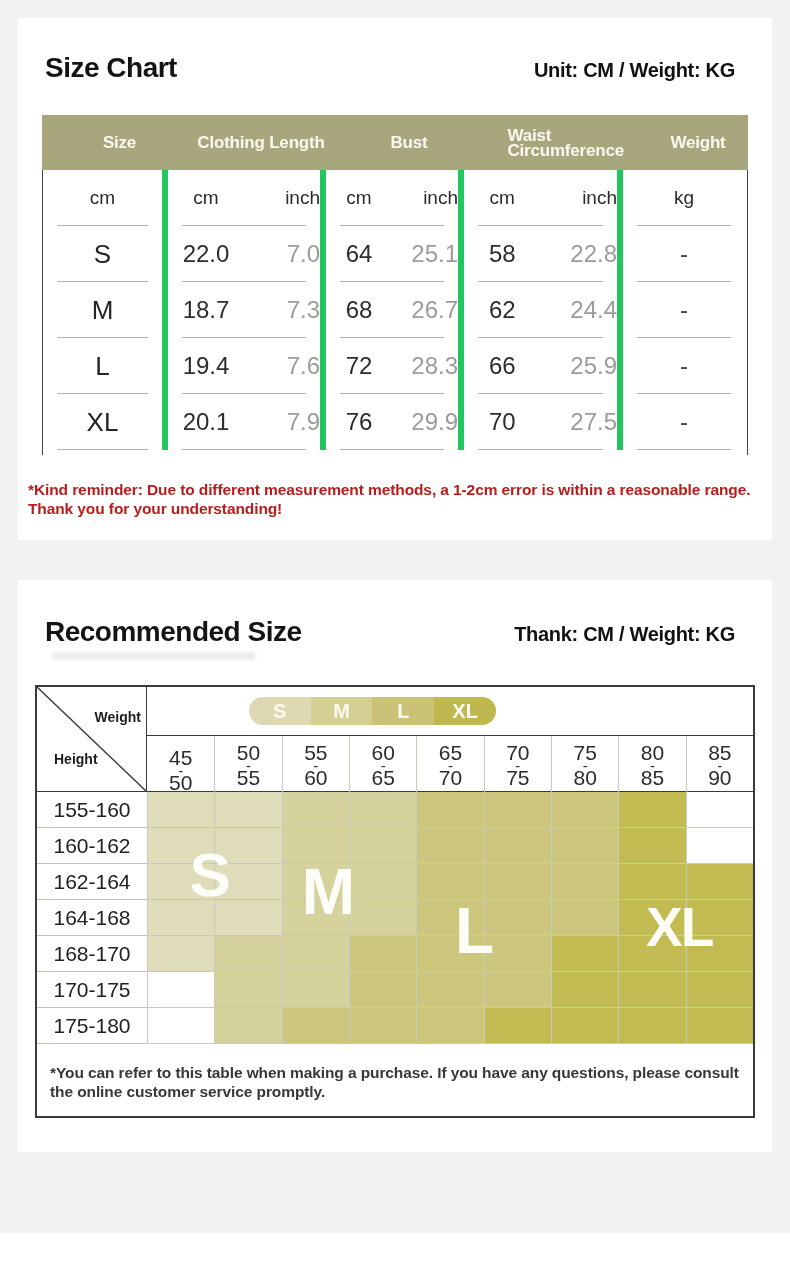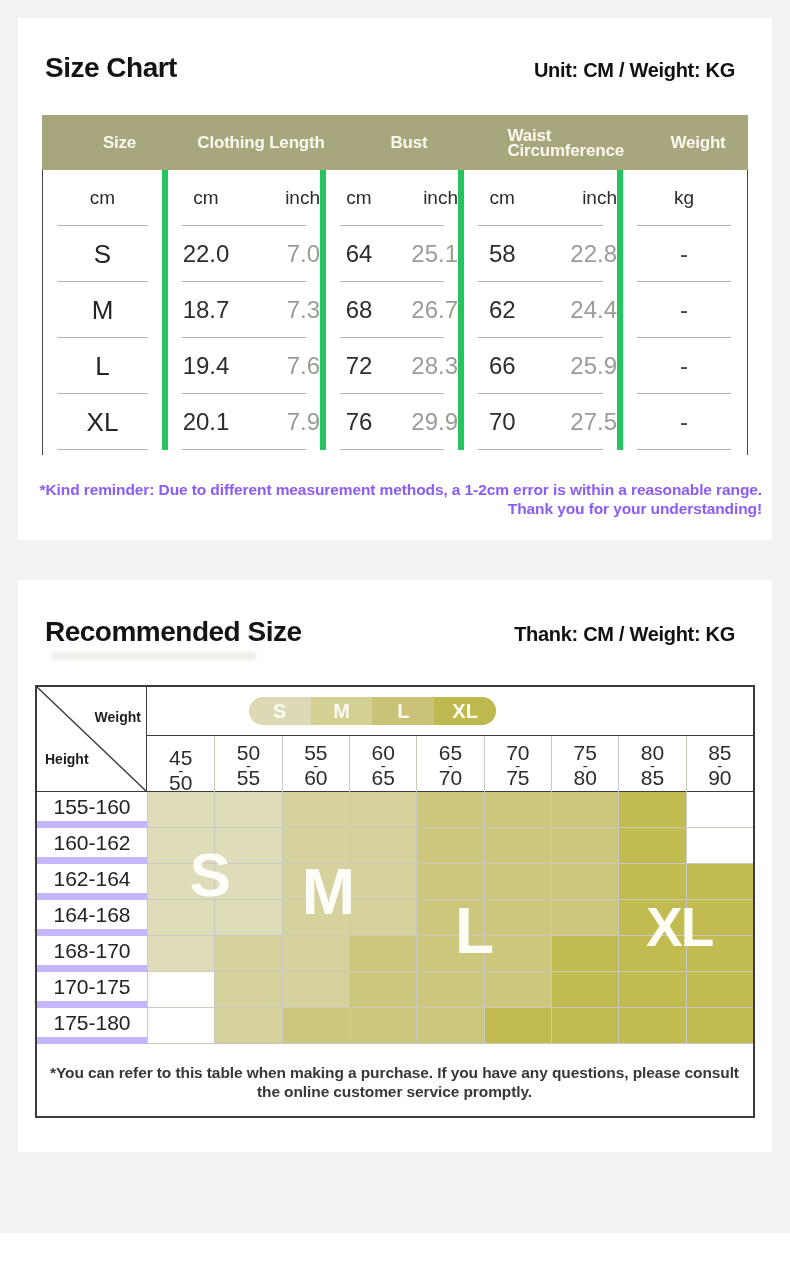--- a/index.html
+++ b/index.html
@@ -4,21 +4,21 @@
 <style>
   html,body{margin:0;padding:0;}
   body{width:790px;height:1270px;background:#f2f2f2;font-family:"Liberation Sans",sans-serif;overflow:hidden;}
   .page{width:790px;height:1270px;display:flex;flex-direction:column;border-radius:9px;}
   .spacer-top{height:18px;}
   .gap1{height:40px;}
   .gap2{height:81px;}
   .bottom-strip{height:37px;background:#ffffff;}
   .card{background:#ffffff;margin:0 18px;box-sizing:border-box;overflow:hidden;}
   .card1{height:522px;}
-  .card2{height:572px;text-align:center;}
+  .card2{height:572px;}
 
   
   .c-head{display:flex;justify-content:space-between;align-items:flex-end;padding:34px 37px 0 27px;}
   .c-title{font-size:28px;font-weight:bold;color:#141414;letter-spacing:-0.5px;line-height:32px;}
   .c-unit{font-size:20px;font-weight:bold;color:#111111;letter-spacing:-0.3px;line-height:24px;margin-bottom:2px;}
   .title-smudge{width:205px;height:8px;margin:4px 0 0 33px;background:#ebebe8;filter:blur(1.5px);opacity:.85;border-radius:3px;}
 
   
   .sc-table{margin:31px 24px 0;}
   .sc-head{display:grid;grid-template-columns:125px 158px 138px 159px 122px;height:55px;background:#a8a67d;}
@@ -27,41 +27,41 @@
   .sc-body{display:grid;grid-template-columns:125px 158px 138px 159px 122px;border-left:1px solid #454545;border-right:1px solid #454545;padding-bottom:5px;}
   .sc-col{border-right:6px solid #22c55e;display:flex;flex-direction:column;}
   .sc-col:last-child{border-right:none;}
   .sc-cell{height:56px;display:flex;align-items:center;justify-content:center;position:relative;}
   .sc-cell::after{content:"";position:absolute;left:14px;right:14px;bottom:0;height:1px;background:#b4b4ae;}
   .v-one{font-size:26px;color:#252525;}
   .c-weight .v-one{font-size:24px;color:#444444;}
   .v-cm{flex:1;text-align:center;font-size:24px;color:#2d2d2d;}
   .v-inch{flex:1;text-align:right;font-size:24px;color:#9c9c96;}
   .sc-unit .v-one,.sc-unit .v-cm,.sc-unit .v-inch{font-size:19px;color:#2b2b2b;}
-  .sc-reminder{margin-top:25px;padding:0 10px 0 10px;font-size:15.5px;font-weight:bold;color:#8b5cf6;line-height:1.25;letter-spacing:-0.1px;text-align:right;}
+  .sc-reminder{margin-top:25px;padding:0 10px 0 10px;font-size:15.5px;font-weight:bold;color:#b91c1c;line-height:1.25;letter-spacing:-0.1px;}
 
   
   .rs-table{margin:25px 17px 0;border:2px solid #3b3b3b;}
   .rs-header{display:grid;grid-template-columns:110px 1fr;border-bottom:1.5px solid #3b3b3b;}
   .rs-corner{position:relative;border-right:1.5px solid #3b3b3b;}
   .rs-corner svg{position:absolute;inset:0;width:100%;height:100%;}
   .ax-weight{position:absolute;top:22px;right:5px;font-size:14px;font-weight:bold;color:#1d1d1d;}
-  .ax-height{position:absolute;bottom:24px;left:8px;font-size:14px;font-weight:bold;color:#1d1d1d;}
+  .ax-height{position:absolute;bottom:24px;left:17px;font-size:14px;font-weight:bold;color:#1d1d1d;}
   .rs-right{display:flex;flex-direction:column;}
   .rs-band{height:48px;position:relative;border-bottom:1.5px solid #3b3b3b;}
   .legend-pill{position:absolute;left:16.8%;top:10px;width:40.8%;height:28px;border-radius:14px;overflow:hidden;display:flex;}
   .pill-seg{flex:1;display:flex;align-items:center;justify-content:center;color:#fbfaf0;font-weight:bold;font-size:20px;}
   .rs-ranges{height:55px;display:grid;grid-template-columns:repeat(9,1fr);}
   .range-cell{display:flex;flex-direction:column;align-items:center;justify-content:center;padding-top:2px;border-left:1px solid #c9c9bf;}
   .range-cell:first-child{border-left:none;margin-top:11px;}
   .rg-top,.rg-bot{font-size:21px;line-height:18px;color:#2c2c2c;}
   .rg-dash{font-size:15px;line-height:7px;color:#2c2c2c;}
   .rs-bodywrap{position:relative;}
   .matrix-grid{display:grid;grid-template-columns:110px repeat(9,1fr);grid-auto-rows:36px;}
-  .m-label{display:flex;align-items:center;justify-content:center;font-size:21px;color:#222222;border-bottom:7px solid #c4b5fd;background:#ffffff;}
+  .m-label{display:flex;align-items:center;justify-content:center;font-size:21px;color:#222222;border-bottom:1px solid #c4b5fd;background:#ffffff;}
   .m-cell{border-bottom:1px solid #c9c9bf;border-left:1px solid #c9c9bf;}
   .matrix-overlay{position:absolute;inset:0;pointer-events:none;}
   .ov{position:absolute;transform:translate(-50%,-50%);font-weight:bold;color:rgba(255,255,252,0.96);}
   .ov-S{left:24.2%;top:32.5%;font-size:62px;}
   .ov-M{left:40.7%;top:39.5%;font-size:64px;}
   .ov-L{left:61.1%;top:55%;font-size:64px;}
   .ov-XL{left:89.7%;top:53.5%;font-size:55px;letter-spacing:-2px;}
   .rs-footnote{padding:20px 14px 14px 13px;font-size:15.5px;font-weight:bold;color:#383838;line-height:1.22;letter-spacing:-0.1px;}
 </style>
 </head>

